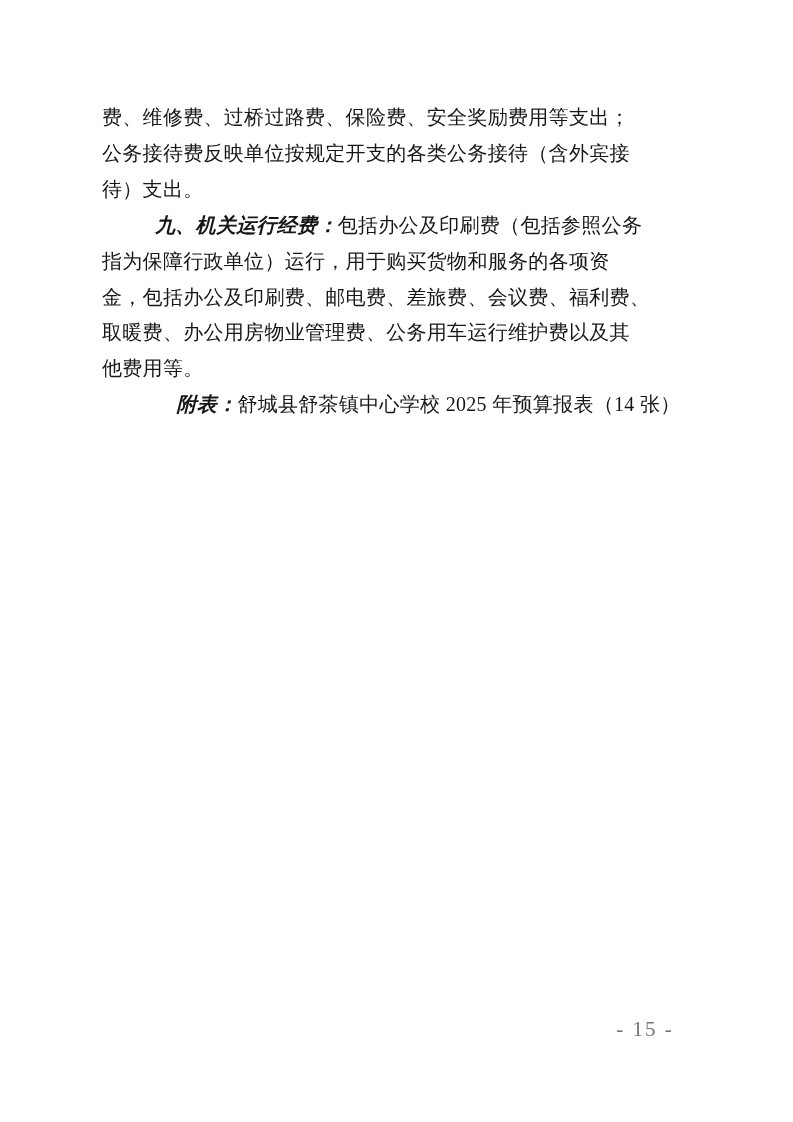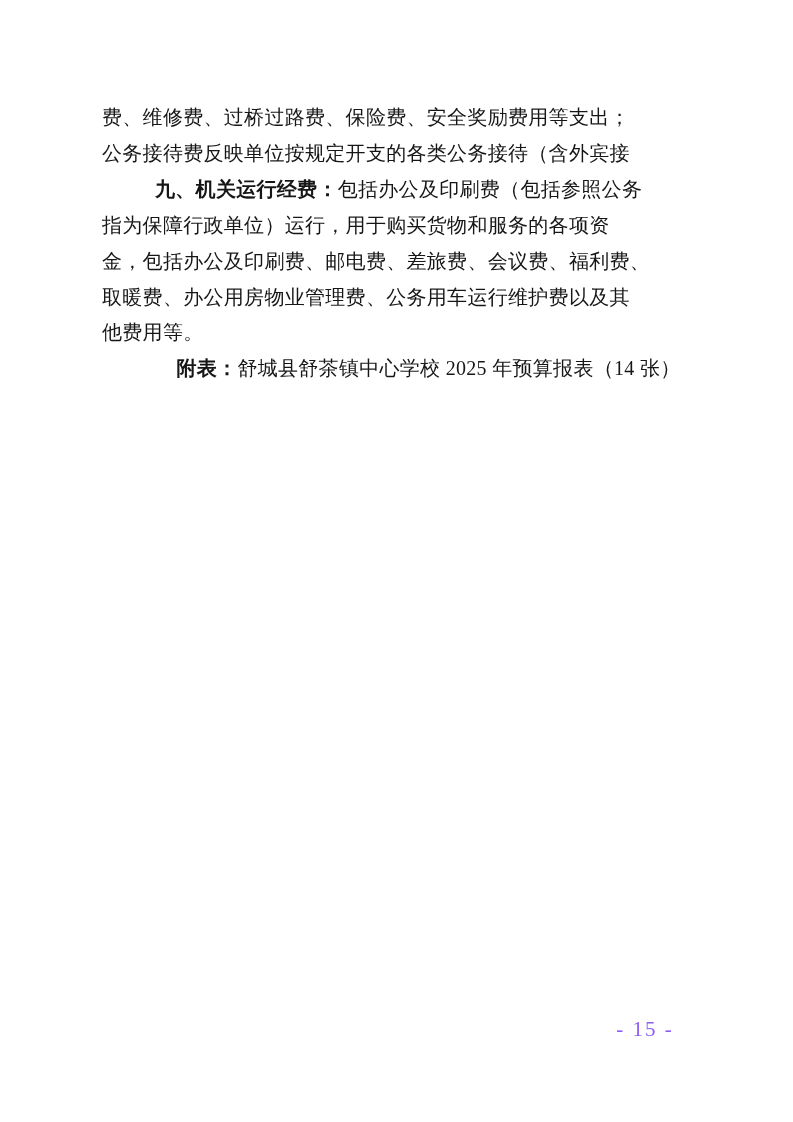--- a/index.html
+++ b/index.html
@@ -28,47 +28,49 @@
     line-height: 35.9px;
     white-space: nowrap;
     letter-spacing: 0.3px;
   }
   .indent {
     text-indent: 53px;
   }
   .hei-bold {
     font-family: "Liberation Sans", "DejaVu Sans", sans-serif;
     font-weight: 700;
+    font-style: italic;
   }
   .attachment-line {
     text-align: center;
   }
   .page-footer {
     position: absolute;
     top: 1017px;
     left: 595px;
     width: 100px;
     text-align: center;
     font-size: 21px;
     line-height: 24px;
     letter-spacing: 2px;
-    color: #8b5cf6;
+    color: #737373;
     font-family: "Liberation Serif", "DejaVu Serif", serif;
   }
 </style>
 </head>
 <body>
 
 <div class="page">
 
   <div class="text-block">
 
     <div>
       <div class="line">费、维修费、过桥过路费、保险费、安全奖励费用等支出；</div>
       <div class="line">公务接待费反映单位按规定开支的各类公务接待（含外宾接</div>
+      <div class="line">待）支出。</div>
     </div>
 
     <div>
       <div class="line indent">
         <span class="hei-bold">九、机关运行经费：</span><span>包括办公及印刷费（包括参照公务</span>
       </div>
       <div class="line">指为保障行政单位）运行，用于购买货物和服务的各项资</div>
       <div class="line">金，包括办公及印刷费、邮电费、差旅费、会议费、福利费、</div>
       <div class="line">取暖费、办公用房物业管理费、公务用车运行维护费以及其</div>
       <div class="line">他费用等。</div>

